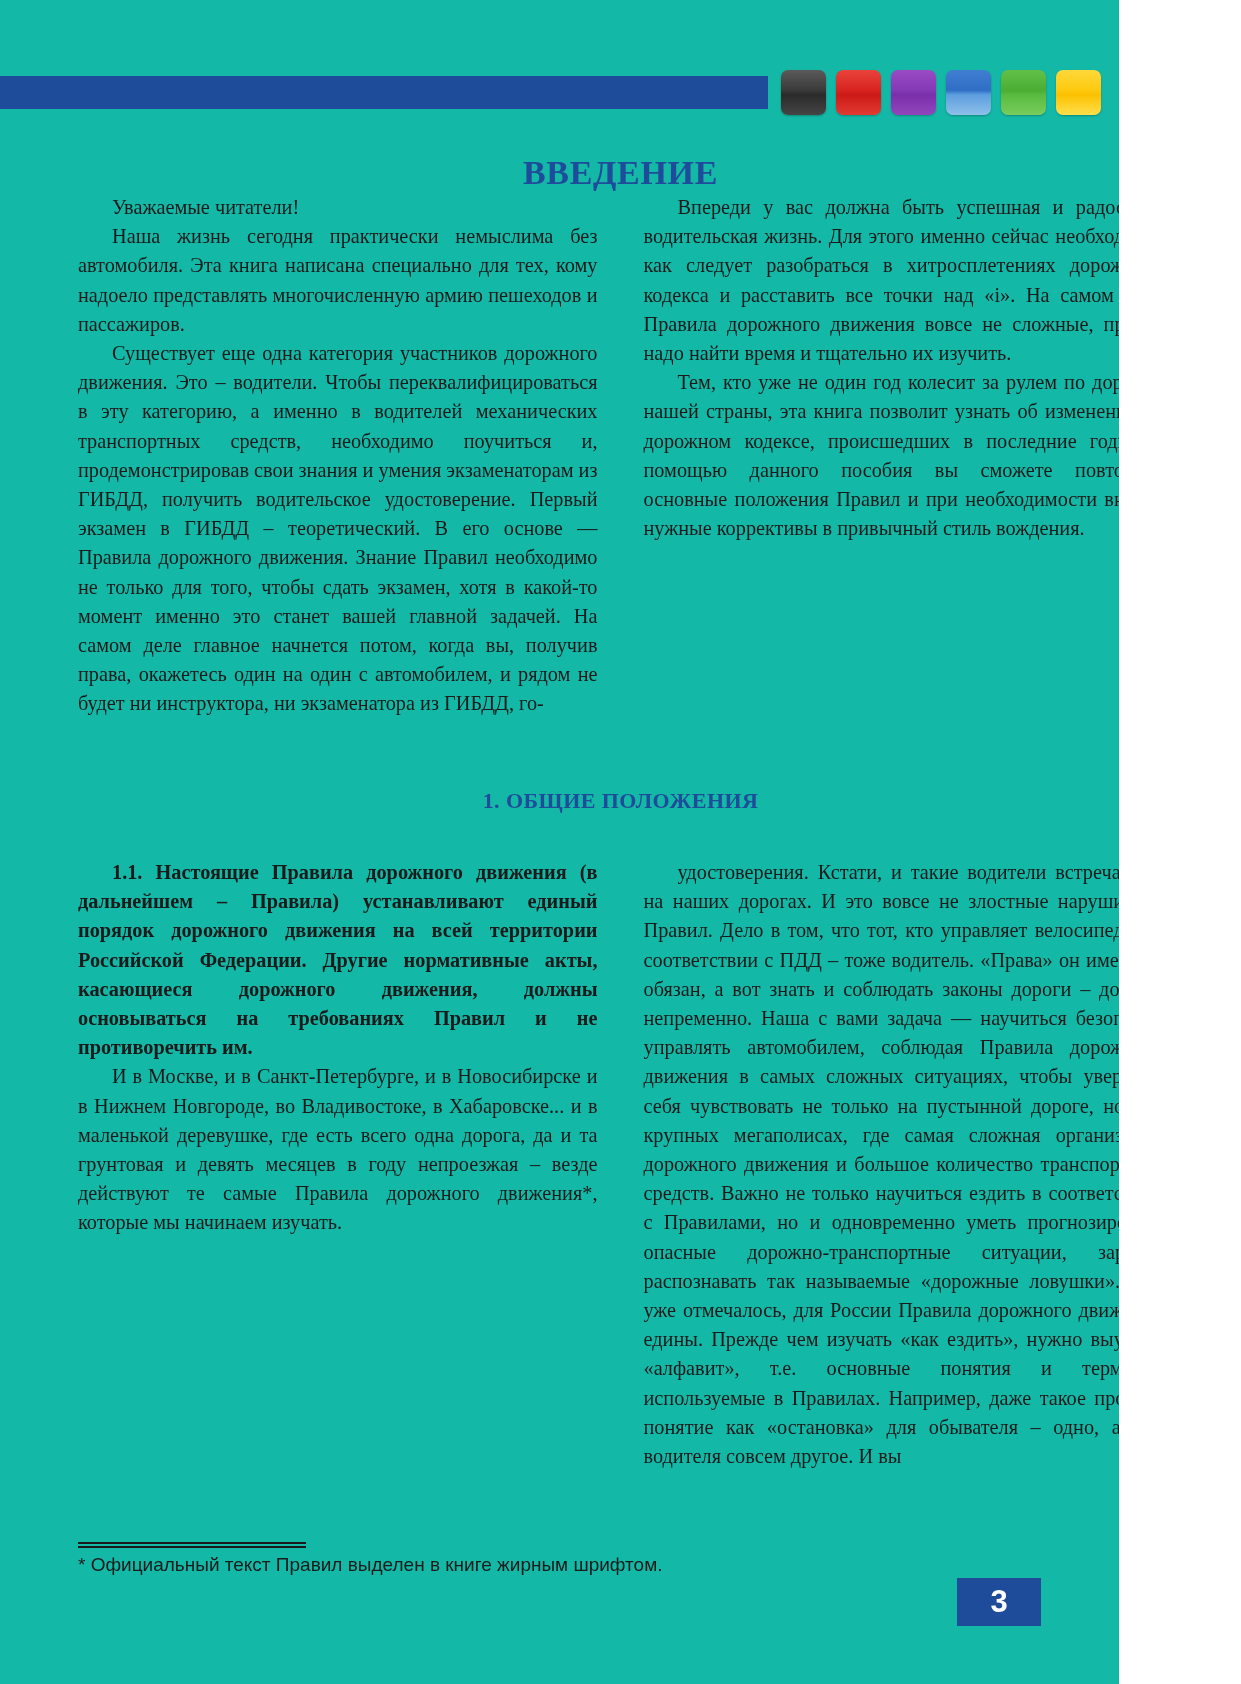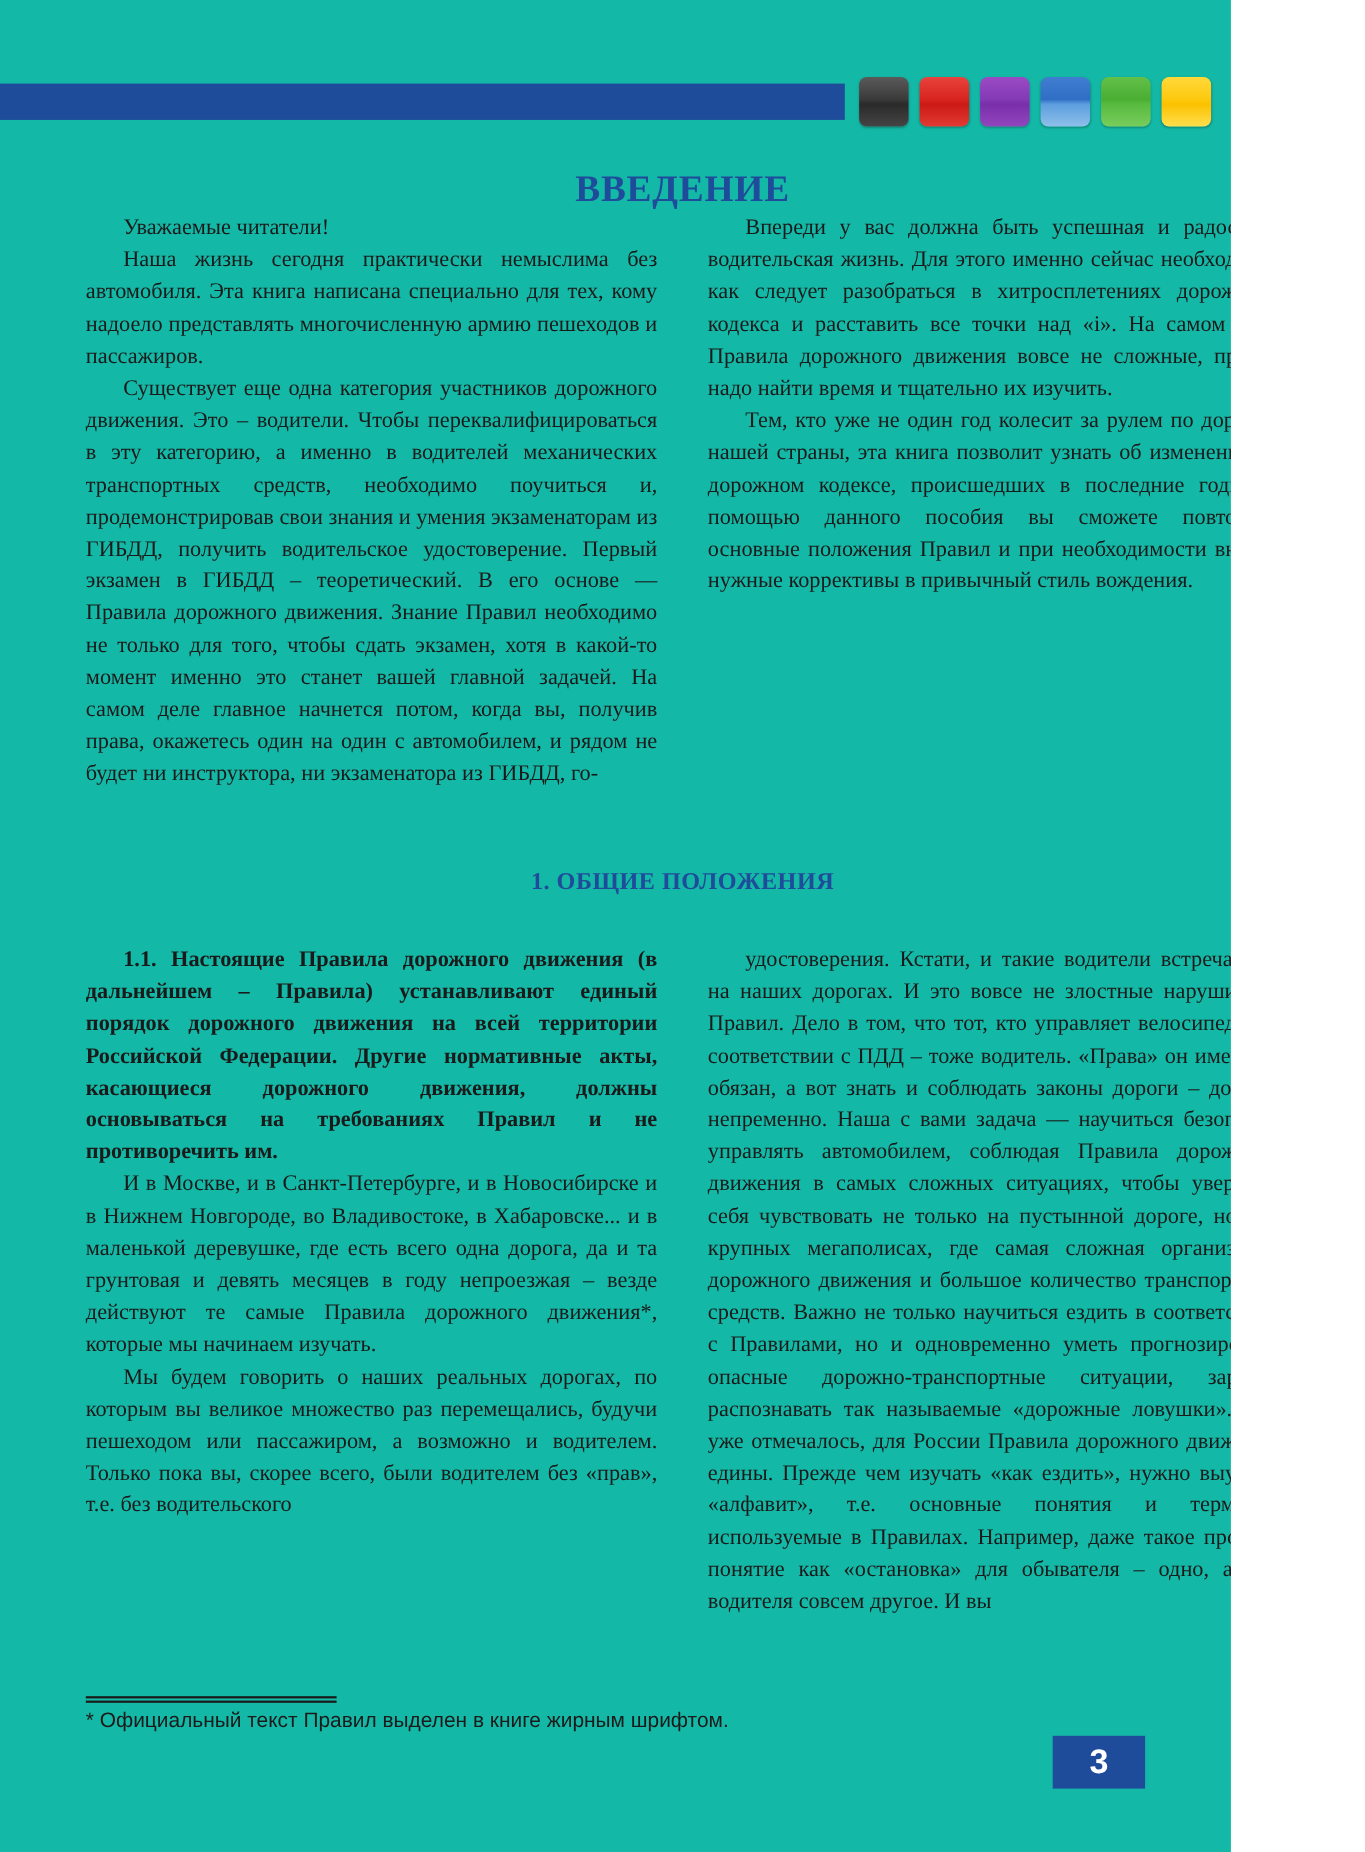--- a/index.html
+++ b/index.html
@@ -155,21 +155,20 @@
         <p>Тем, кто уже не один год колесит за рулем по дорогам нашей страны, эта книга позволит узнать об изменениях в дорожном кодексе, происшедших в последние годы. С помощью данного пособия вы сможете повторить основные положения Правил и при необходимости внести нужные коррективы в привычный стиль вождения.</p>
       </div>
   </div>
 
   <h1 id="title-general" class="section-title">1. ОБЩИЕ ПОЛОЖЕНИЯ</h1>
 
   <div id="block-general" class="cols">
     <div class="col" id="gen-left">
         <p class="bold">1.1. Настоящие Правила дорожного движения (в дальнейшем – Правила) устанавливают единый порядок дорожного движения на всей территории Российской Федерации. Другие нормативные акты, касающиеся дорожного движения, должны основываться на требованиях Правил и не противоречить им.</p>
         <p>И в Москве, и в Санкт-Петербурге, и в Новосибирске и в Нижнем Новгороде, во Владивостоке, в Хабаровске... и в маленькой деревушке, где есть всего одна дорога, да и та грунтовая и девять месяцев в году непроезжая – везде действуют те самые Правила дорожного движения*, которые мы начинаем изучать.</p>
-        <p>Мы будем говорить о наших реальных дорогах, по которым вы великое множество раз перемещались, будучи пешеходом или пассажиром, а возможно и водителем. Только пока вы, скорее всего, были водителем без «прав», т.е. без водительского</p>
       </div>
     <div class="col" id="gen-right">
         <p>удостоверения. Кстати, и такие водители встречаются на наших дорогах. И это вовсе не злостные нарушители Правил. Дело в том, что тот, кто управляет велосипедом в соответствии с ПДД – тоже водитель. «Права» он иметь не обязан, а вот знать и соблюдать законы дороги – должен непременно. Наша с вами задача — научиться безопасно управлять автомобилем, соблюдая Правила дорожного движения в самых сложных ситуациях, чтобы уверенно себя чувствовать не только на пустынной дороге, но и в крупных мегаполисах, где самая сложная организация дорожного движения и большое количество транспортных средств. Важно не только научиться ездить в соответствии с Правилами, но и одновременно уметь прогнозировать опасные дорожно-транспортные ситуации, заранее распознавать так называемые «дорожные ловушки». Как уже отмечалось, для России Правила дорожного движения едины. Прежде чем изучать «как ездить», нужно выучить «алфавит», т.е. основные понятия и термины, используемые в Правилах. Например, даже такое простое понятие как «остановка» для обывателя – одно, а для водителя совсем другое. И вы</p>
       </div>
   </div>
 
   <div class="footnote-rule"></div>
   <div class="footnote">* Официальный текст Правил выделен в книге жирным шрифтом.</div>
 
   <div class="page-number">3</div>

